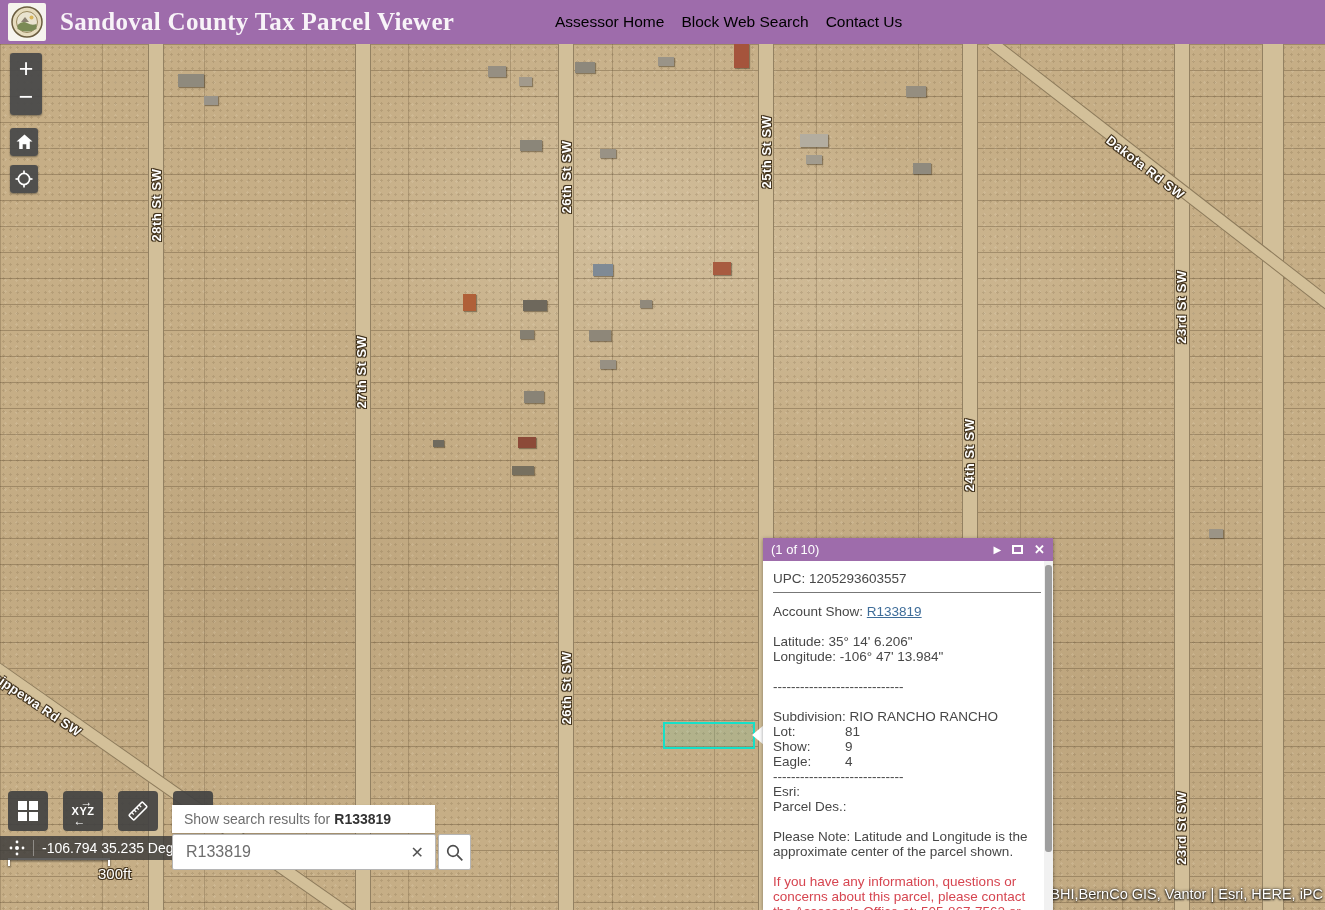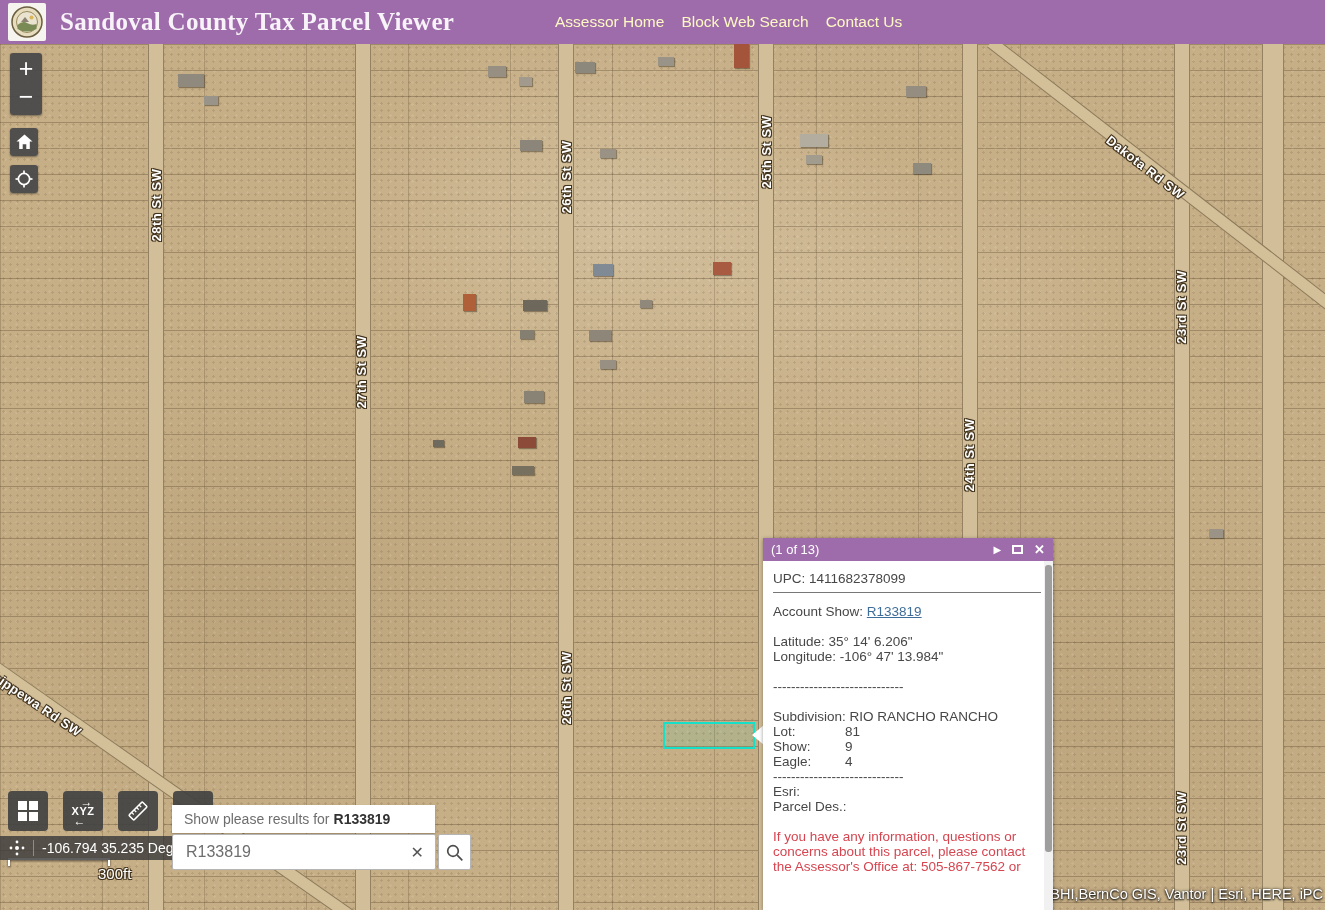--- a/index.html
+++ b/index.html
@@ -4,21 +4,21 @@
 <style>
   * { margin:0; padding:0; box-sizing:border-box; }
   html,body { width:1325px; height:910px; overflow:hidden; font-family:"Liberation Sans", sans-serif; }
   #app { position:relative; width:1325px; height:910px; overflow:hidden; background:#c6ae86; }
 
   
   #header { position:absolute; top:0; left:0; right:0; height:44px; background:#9e6cab; display:flex; align-items:center; z-index:20; }
   #logo { width:38px; height:38px; margin-left:8px; background:#f6f4ee; border-radius:2px; display:flex; align-items:center; justify-content:center; flex:0 0 auto; }
   #app-title { margin-left:14px; font-family:"Liberation Serif", serif; font-weight:700; font-size:25px; color:#f8f3f8; letter-spacing:.3px; white-space:nowrap; }
   #nav { position:absolute; left:555px; top:0; height:44px; display:flex; align-items:center; gap:17px; }
-  .nav-link { font-size:15.5px; color:#fef9c3; cursor:pointer; white-space:nowrap; }
+  .nav-link { font-size:15.5px; color:#000000; cursor:pointer; white-space:nowrap; }
 
   
   #map { position:absolute; top:44px; left:0; width:1325px; height:866px; overflow:hidden; background:#c6ae86; }
   #map-texture { position:absolute; inset:0;
     background-image:
       radial-gradient(rgba(92,72,44,.16) 1px, transparent 1.4px),
       radial-gradient(rgba(255,246,226,.12) 1px, transparent 1.4px),
       radial-gradient(420px 300px at 620px 180px, rgba(255,250,235,.22), transparent 70%),
       radial-gradient(500px 350px at 250px 560px, rgba(125,98,62,.14), transparent 70%),
       radial-gradient(600px 420px at 1060px 660px, rgba(128,102,66,.12), transparent 70%),
@@ -222,21 +222,21 @@
       </svg>
     </div>
     <div class="tool-btn" style="left:173px;">
       <svg width="20" height="20" viewBox="0 0 20 20" style="margin-top:14px;">
         <circle cx="8.5" cy="8.5" r="5.5" fill="none" stroke="#fff" stroke-width="1.8"></circle>
         <line x1="12.8" y1="12.8" x2="18" y2="18" stroke="#fff" stroke-width="1.8"></line>
       </svg>
     </div>
 
     <div id="search-suggestion">
-      <span>Show please results for</span>
+      <span>Show search results for</span>
       <strong>R133819</strong>
     </div>
     <div id="search-row">
       <div id="search-input-box">
         <input id="search-input" type="text" value="R133819" style="">
         <span id="clear-btn">✕</span>
       </div>
       <div id="search-btn">
         <svg width="19" height="19" viewBox="0 0 19 19">
           <circle cx="8" cy="8" r="5.3" fill="none" stroke="#4c4c4c" stroke-width="1.7"></circle>
@@ -257,29 +257,29 @@
       </svg>
       <div id="coord-divider"></div>
       <span id="coord-text">-106.794 35.235 Degrees</span>
     </div>
 
     <div id="attribution">,BHI,BernCo GIS, Vantor | Esri, HERE, iPC</div>
 
     <div id="popup-pointer"></div>
     <div id="popup">
       <div id="popup-header">
-        <span id="popup-pager">(1 of 13)</span>
+        <span id="popup-pager">(1 of 10)</span>
         <span class="pp-hicon" id="pp-next">▶</span>
         <span class="pp-hicon">
             <span id="pp-max-glyph"></span>
           </span>
         <span class="pp-hicon" id="pp-close">✕</span>
       </div>
       <div id="popup-body">
-        <div class="pline">UPC: 1411682378099</div>
+        <div class="pline">UPC: 1205293603557</div>
         <div id="upc-divider"></div>
         <div class="pline">
           <span>Account Show:</span>
           <span class="plink">R133819</span>
         </div>
         <div class="gap"></div>
         <div class="pline">Latitude: 35° 14' 6.206"</div>
         <div class="pline">Longitude: -106° 47' 13.984"</div>
         <div class="gap"></div>
         <div class="pline">-----------------------------</div>
@@ -290,20 +290,21 @@
         </div>
         <div class="pline">
           <span class="fld-label">Show:</span><span>9</span>
         </div>
         <div class="pline">
           <span class="fld-label">Eagle:</span><span>4</span>
         </div>
         <div class="pline">-----------------------------</div>
         <div class="pline">Esri:</div>
         <div class="pline">Parcel Des.:</div>
+        <div class="pwrap" id="popup-note">Please Note: Latitude and Longitude is the approximate center of the parcel shown.</div>
         <div class="pwrap" id="popup-warning">If you have any information, questions or concerns about this parcel, please contact the Assessor's Office at: 505-867-7562 or</div>
       </div>
       <div id="pp-scroll">
         <div id="pp-thumb"></div>
       </div>
     </div>
 
   </div>
 </div>
 

